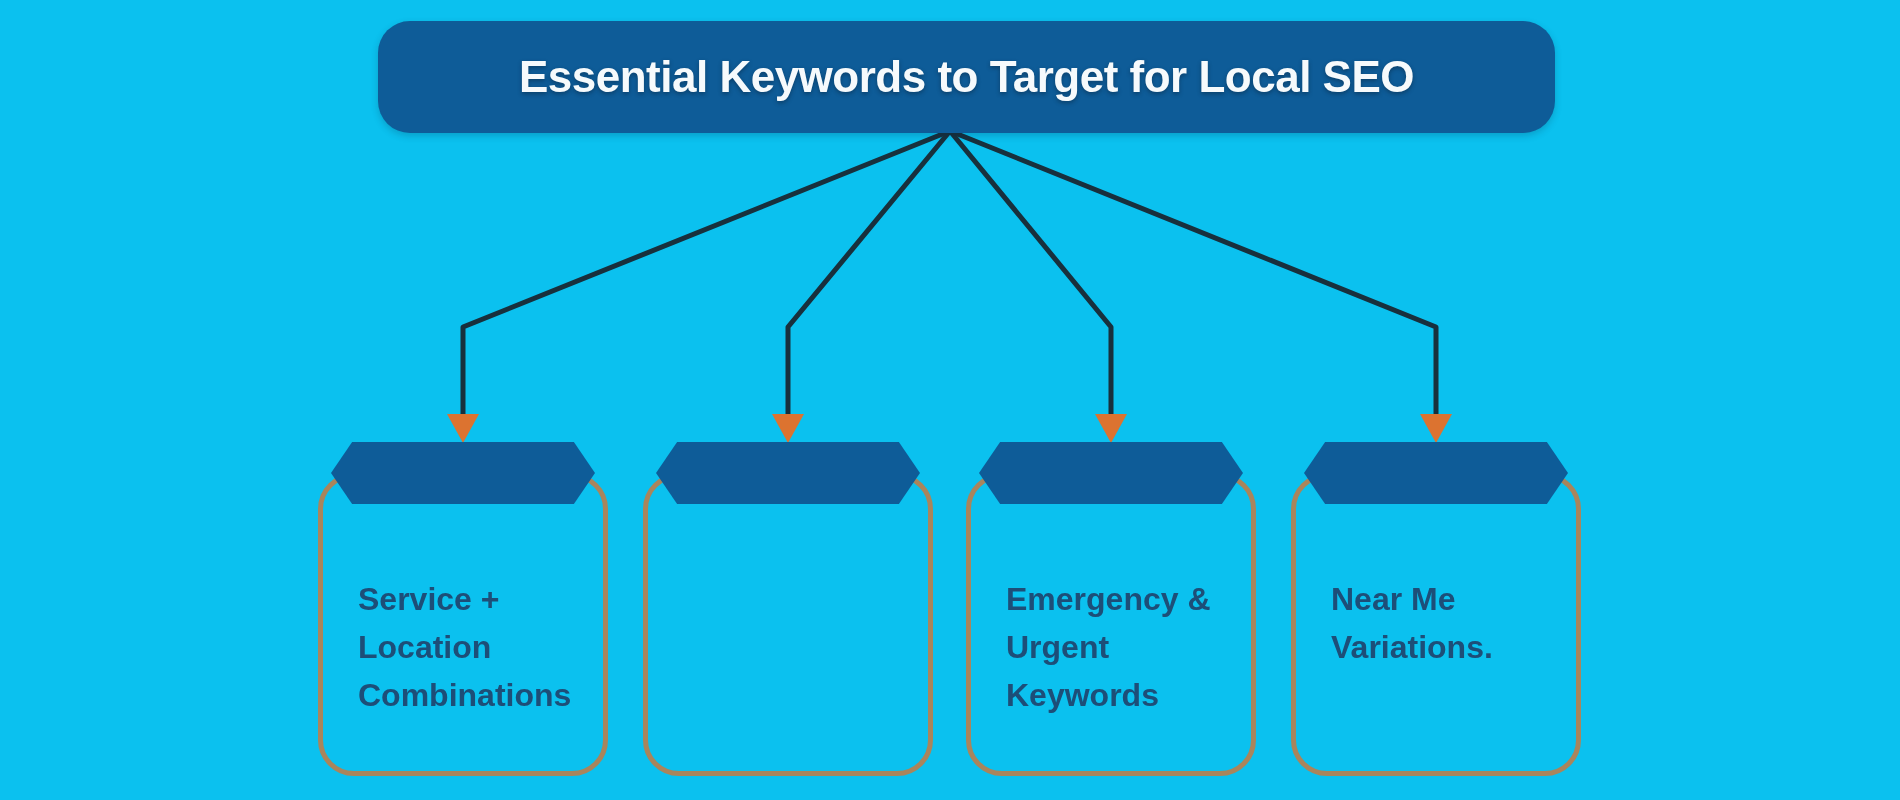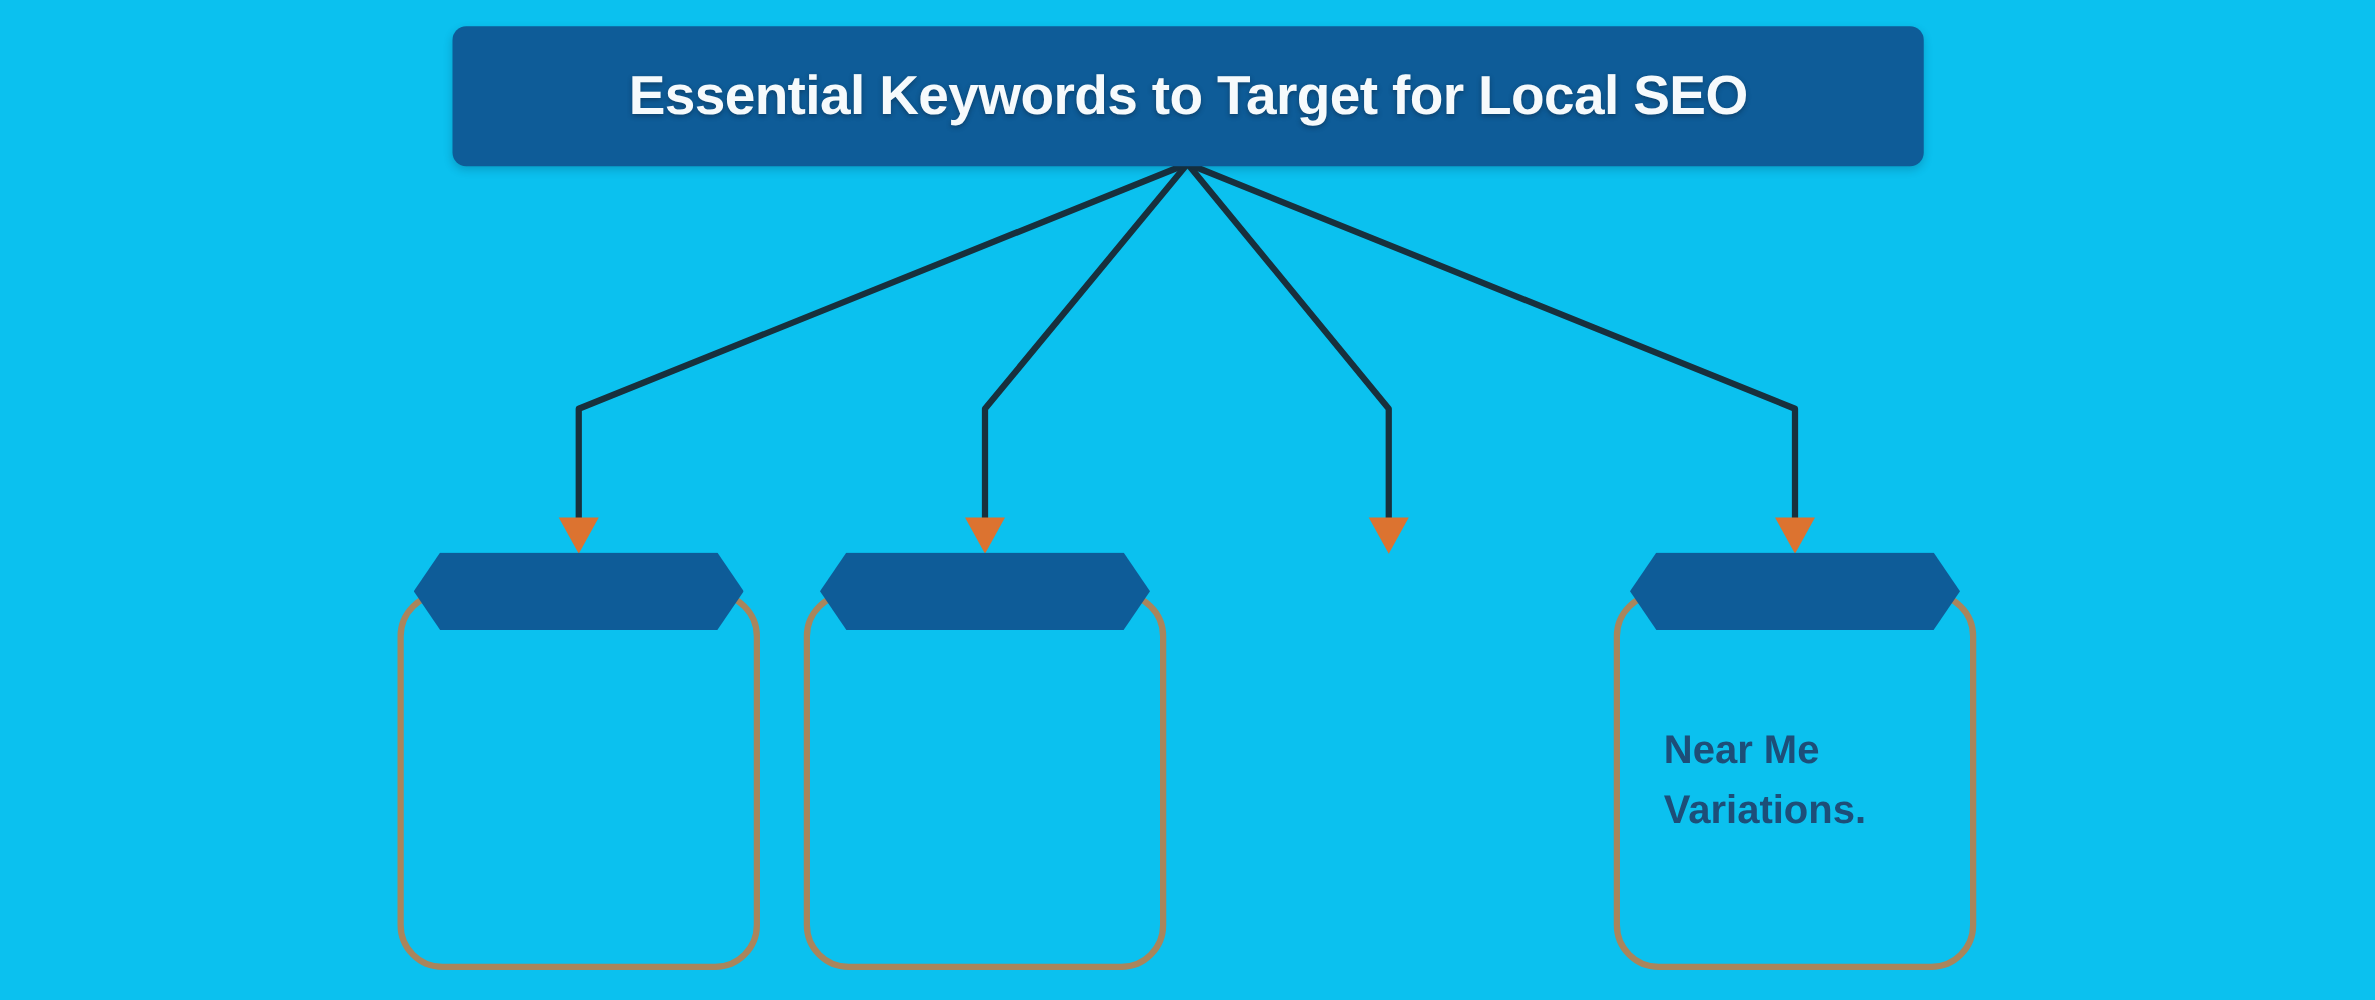--- a/index.html
+++ b/index.html
@@ -17,24 +17,24 @@
     position: relative;
     background: var(--background);
     font-family: "Liberation Sans", sans-serif;
     overflow: hidden;
   }
   .stage { position: absolute; inset: 0; }
 
   
   .title-banner {
     position: absolute;
-    left: 362px; top: 21px;
+    left: 378px; top: 21px;
     width: 1177px; height: 112px;
     background: var(--panel);
-    border-radius: 11px;
+    border-radius: 32px;
     display: flex; align-items: center; justify-content: center;
     box-shadow: 0 3px 7px rgba(5, 40, 70, 0.22);
     z-index: 3;
   }
   .title-text {
     color: var(--title-text);
     font-size: 44px;
     font-weight: bold;
     letter-spacing: -0.5px;
     text-shadow: 0 2px 4px rgba(8, 30, 52, 0.45);
@@ -104,26 +104,35 @@
     <polyline class="cline" points="950,131 1111,327 1111,420"></polyline>
     <polyline class="cline" points="950,131 1436,327 1436,420"></polyline>
     <polygon class="ahead" points="447,414 479,414 463,443"></polygon>
     <polygon class="ahead" points="772,414 804,414 788,443"></polygon>
     <polygon class="ahead" points="1095,414 1127,414 1111,443"></polygon>
     <polygon class="ahead" points="1420,414 1452,414 1436,443"></polygon>
   </svg>
 
   <div class="card c1">
     <div class="hex"></div>
+    <div class="card-label">Service +
+Location
+Combinations</div>
   </div>
 
   <div class="card c2">
     <div class="hex"></div>
   </div>
 
+  <div class="card c3">
+    <div class="hex"></div>
+    <div class="card-label">Emergency &amp;
+Urgent
+Keywords</div>
+  </div>
 
   <div class="card c4">
     <div class="hex"></div>
     <div class="card-label">Near Me
 Variations.</div>
   </div>
 
 </div>
 
 </body></html>

